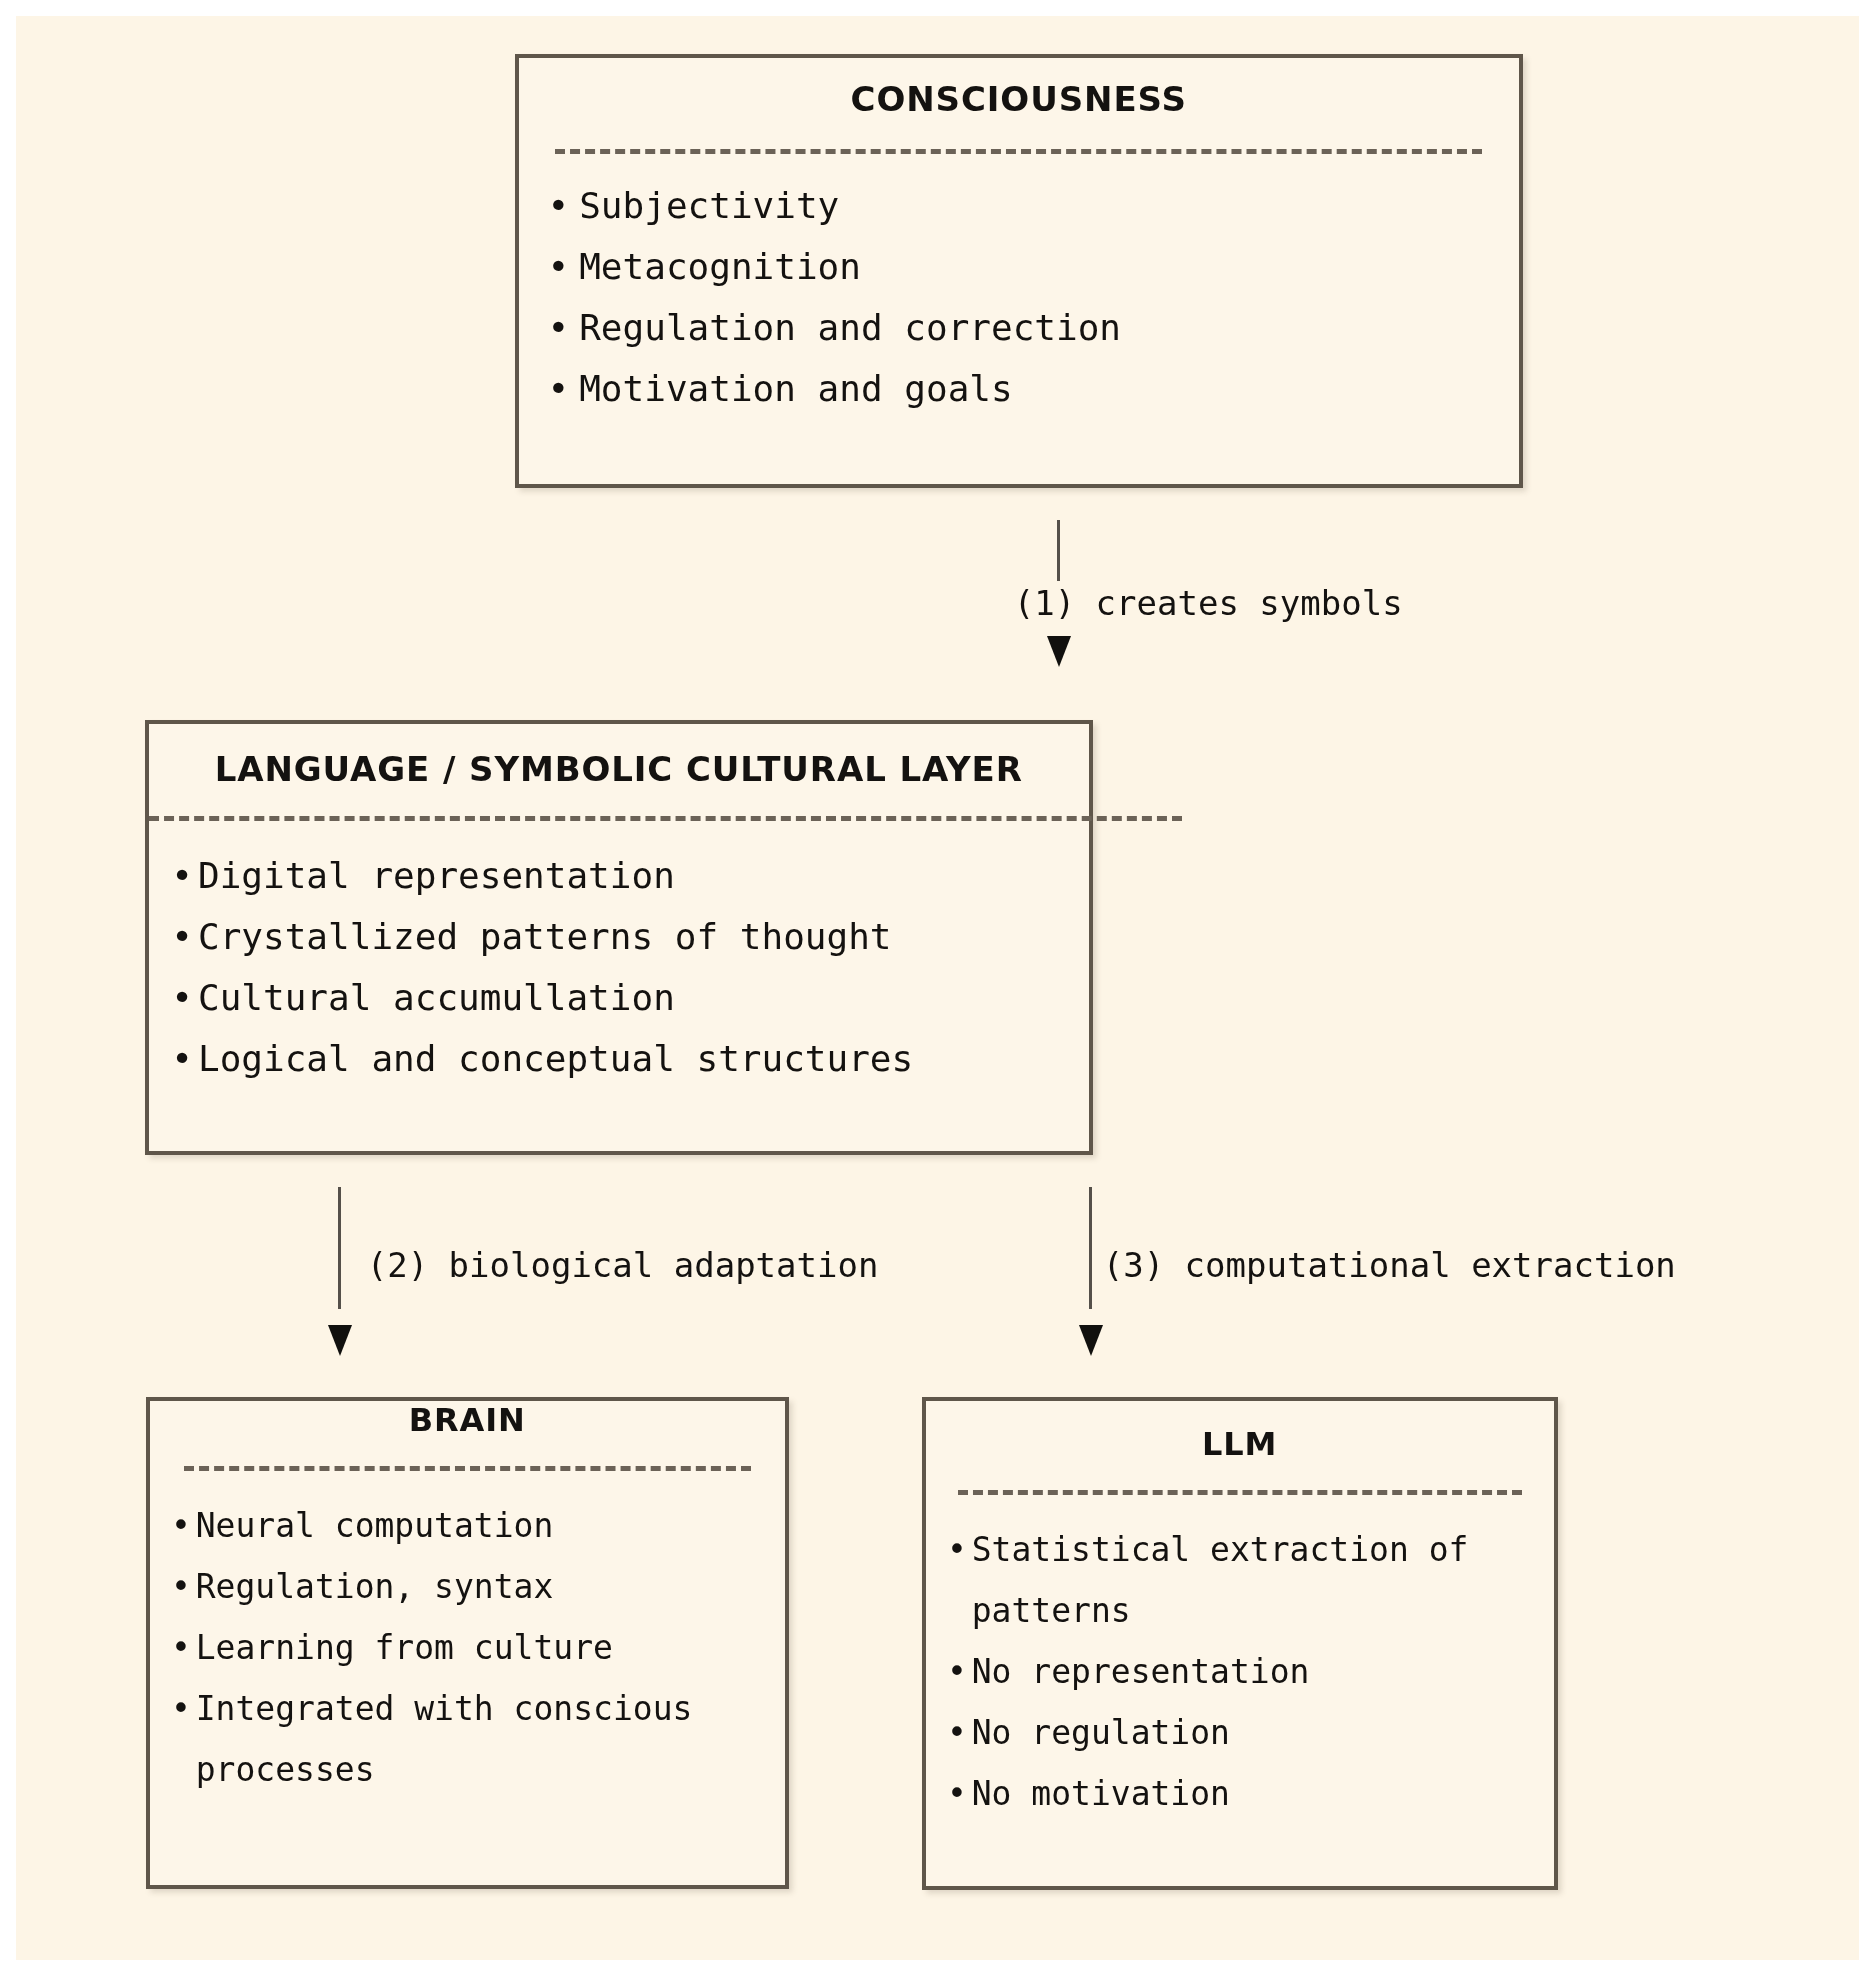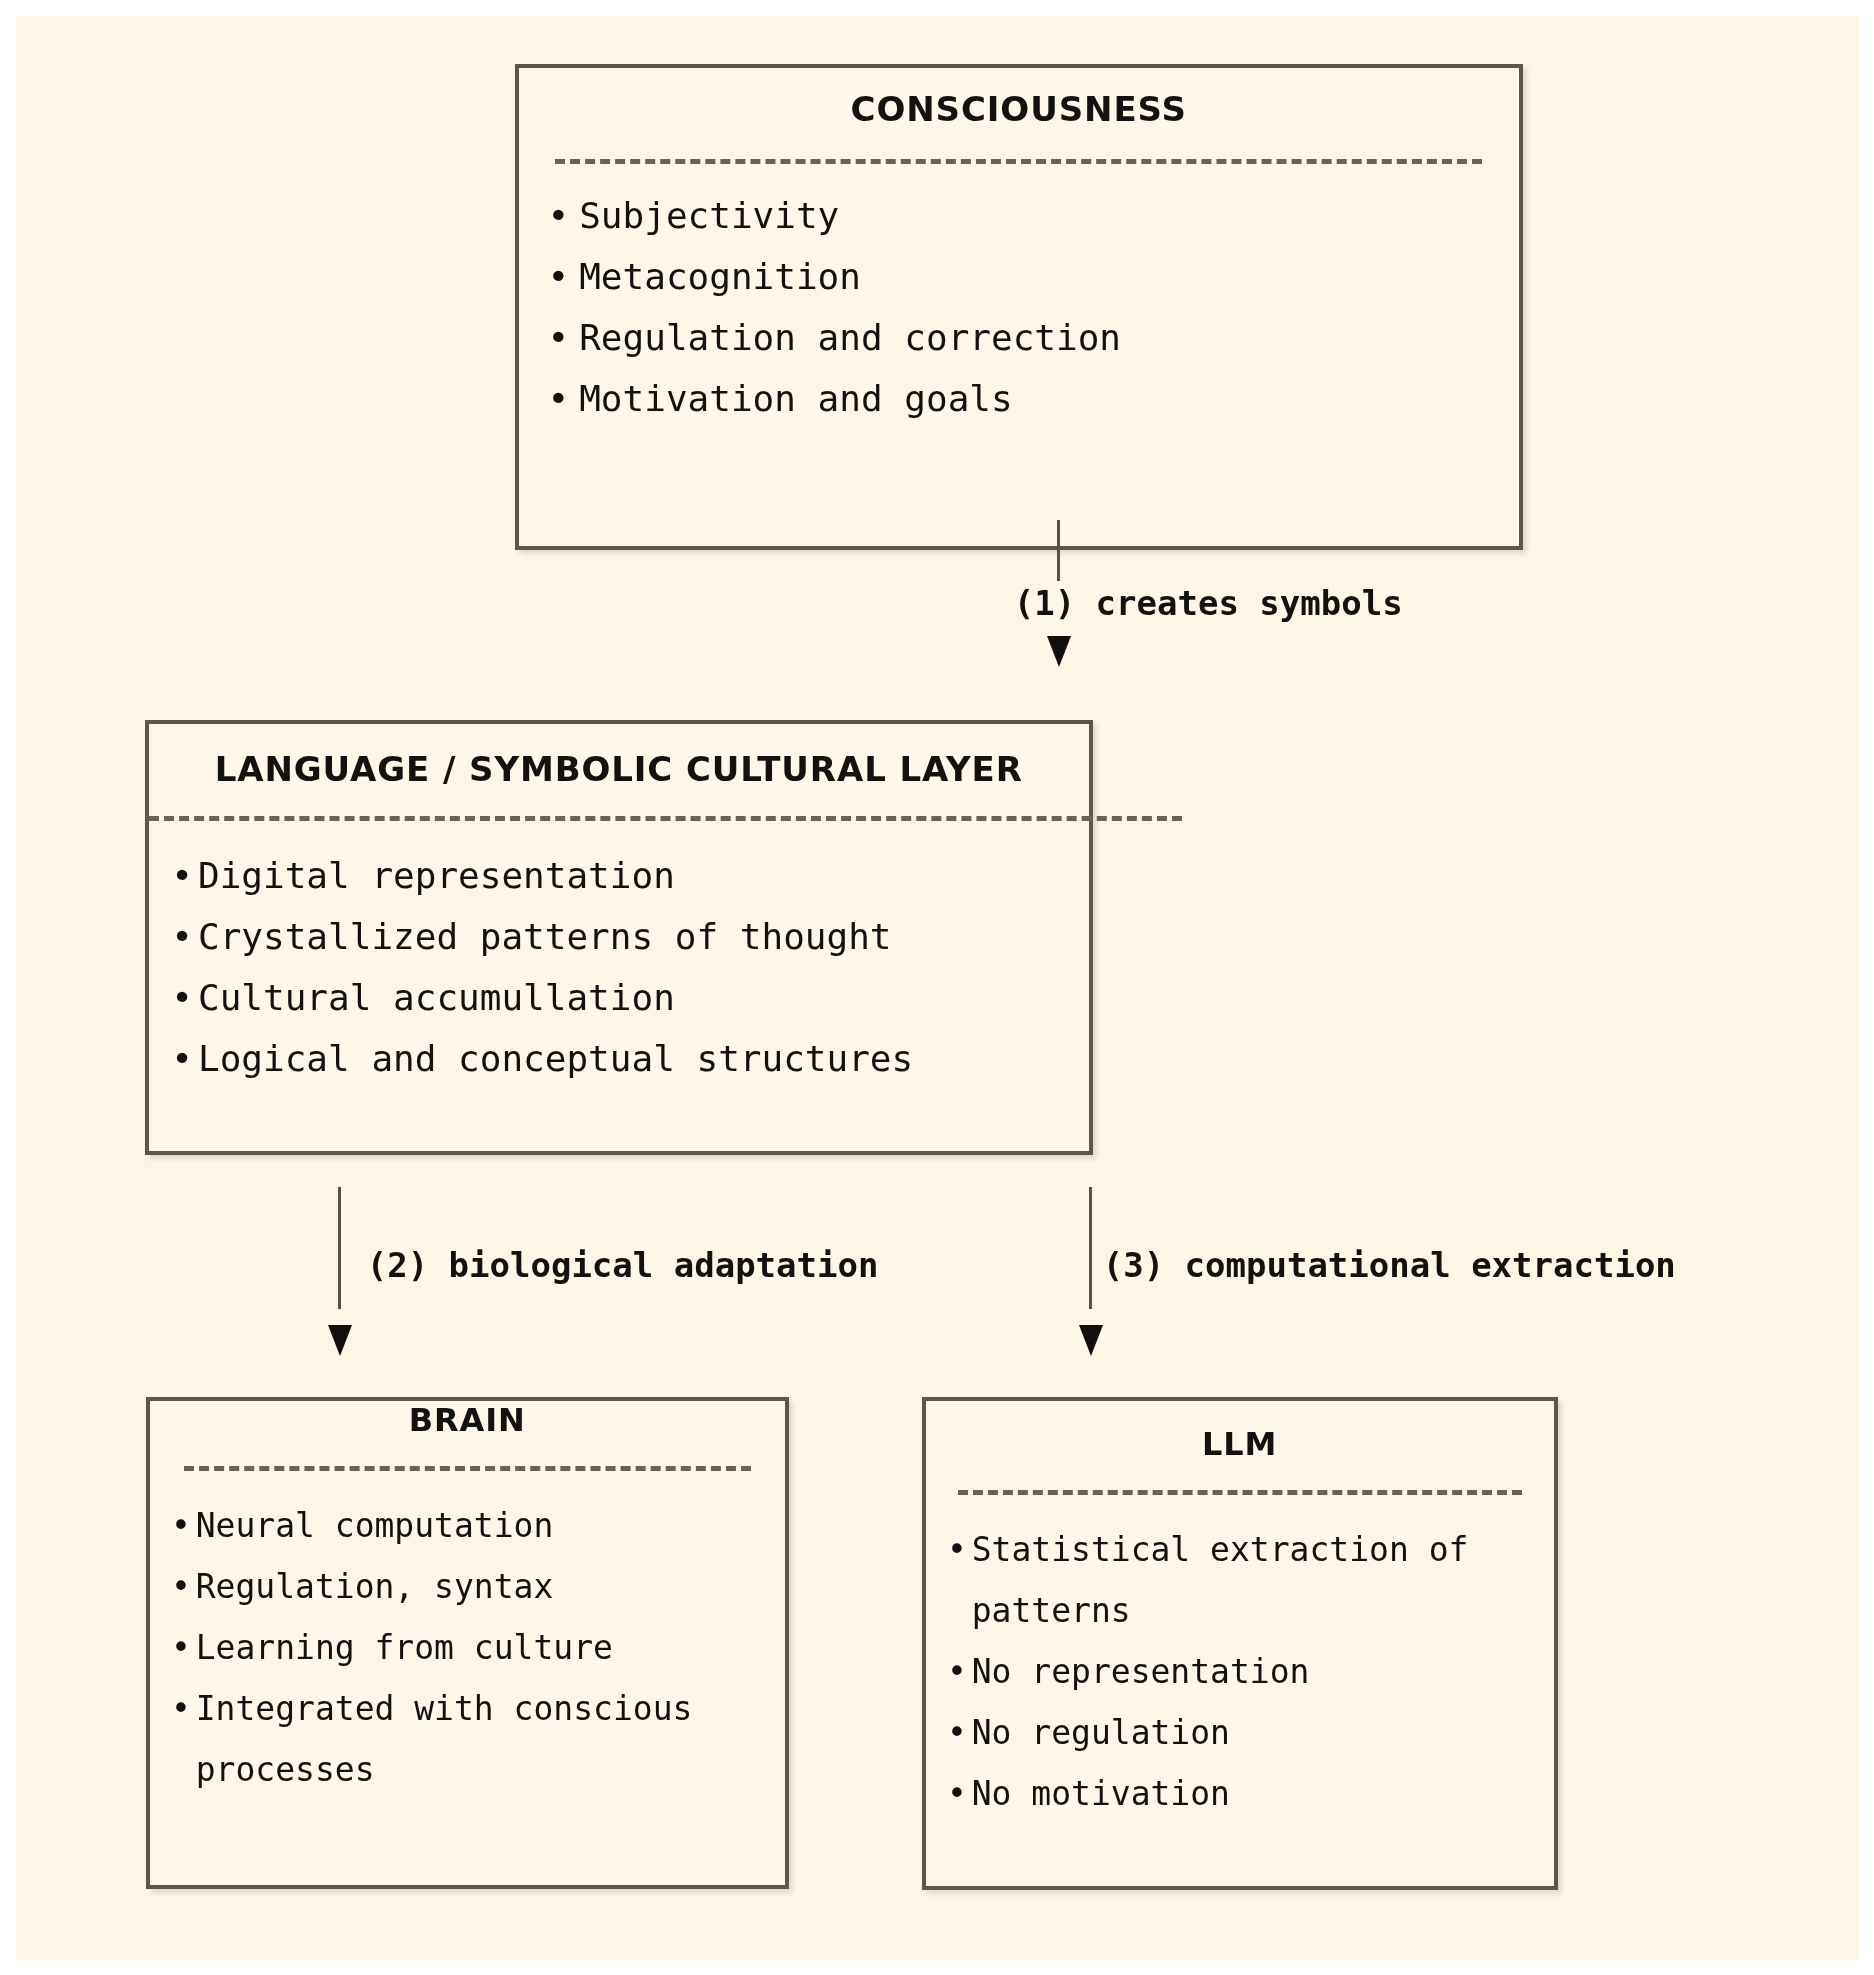--- a/index.html
+++ b/index.html
@@ -55,23 +55,23 @@
     left: 0;
     top: 0;
   }
   .bullets li .txt {
     display: block;
   }
 
   
   #box-consciousness {
     left: 499px;
-    top: 48px;
+    top: 38px;
     width: 1008px;
-    height: 486px;
+    height: 434px;
   }
   #box-consciousness .box-title {
     font-size: 34px;
     margin-top: 21px;
   }
   #box-consciousness .divider {
     width: 927px;
     margin-top: 30px;
   }
   #box-consciousness .bullets {
@@ -160,21 +160,21 @@
     position: absolute;
     width: 0;
     height: 0;
     border-left: 12px solid transparent;
     border-right: 12px solid transparent;
     border-top: 31px solid #11100e;
   }
   .edge-label {
     position: absolute;
     font-family: "DejaVu Sans Mono", monospace;
-    font-weight: bold;
+    font-weight: normal;
     font-size: 34px;
     color: #141210;
     white-space: nowrap;
   }
 
   #arrow1-line { left: 1041px; top: 504px;  height: 61px; }
   #arrow1-head { left: 1031px; top: 620px; }
   #label1      { left: 998px; top: 567px; }
 
   #arrow2-line { left: 322px;  top: 1171px; height: 122px; }

